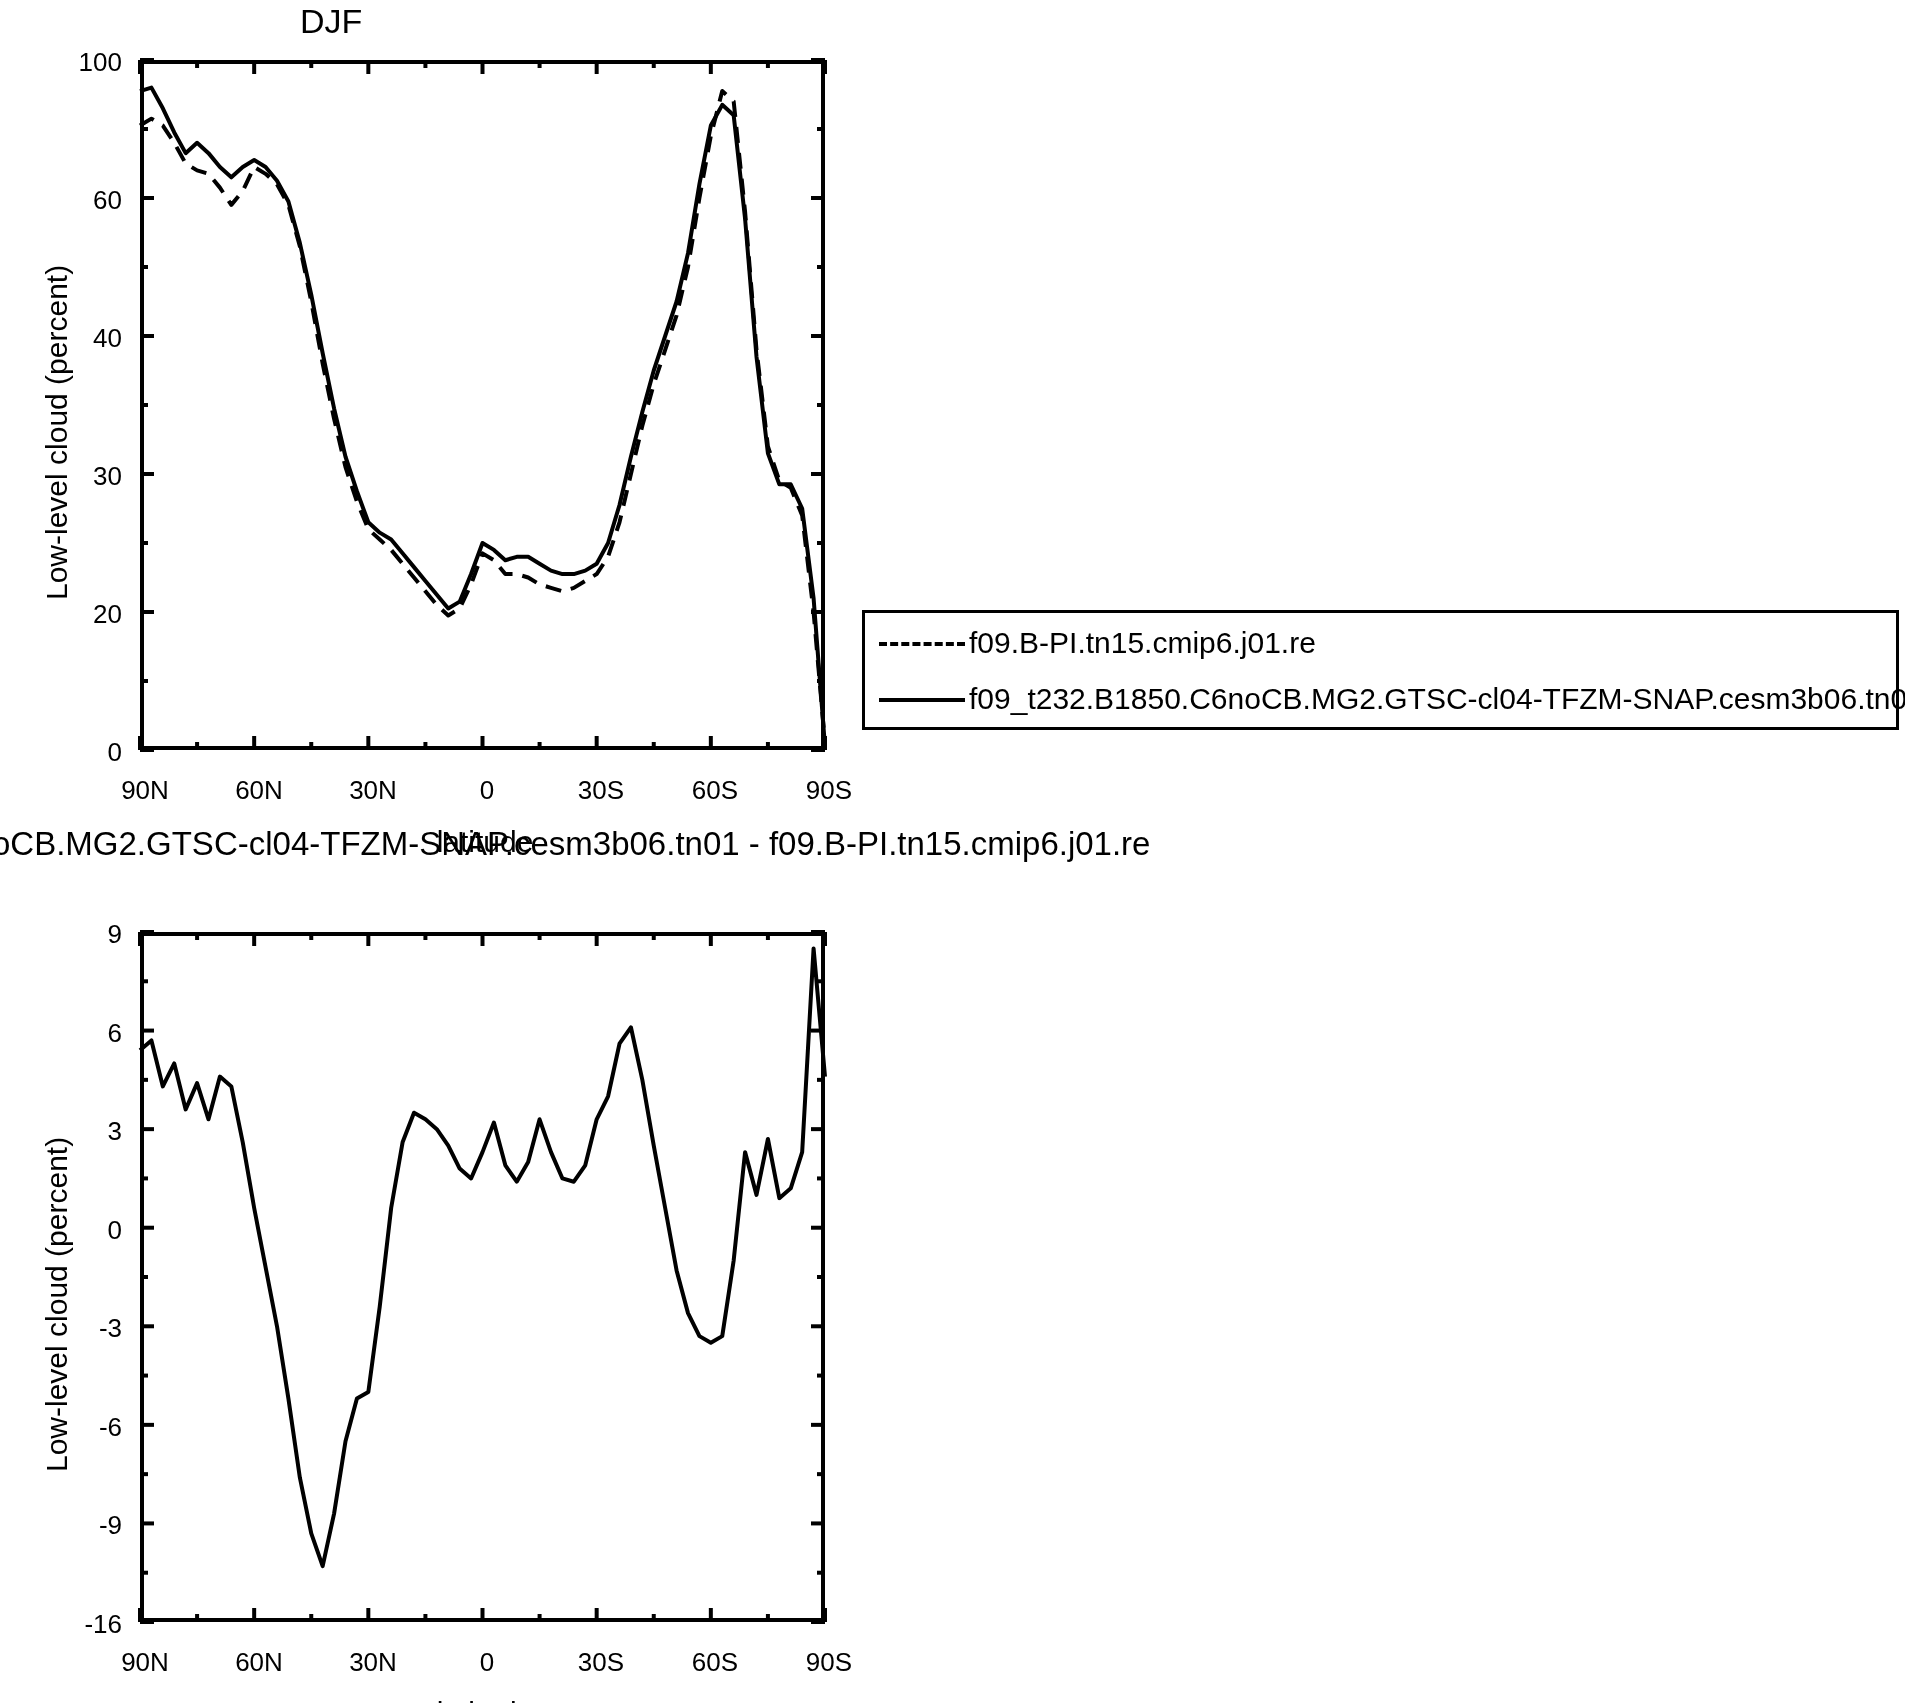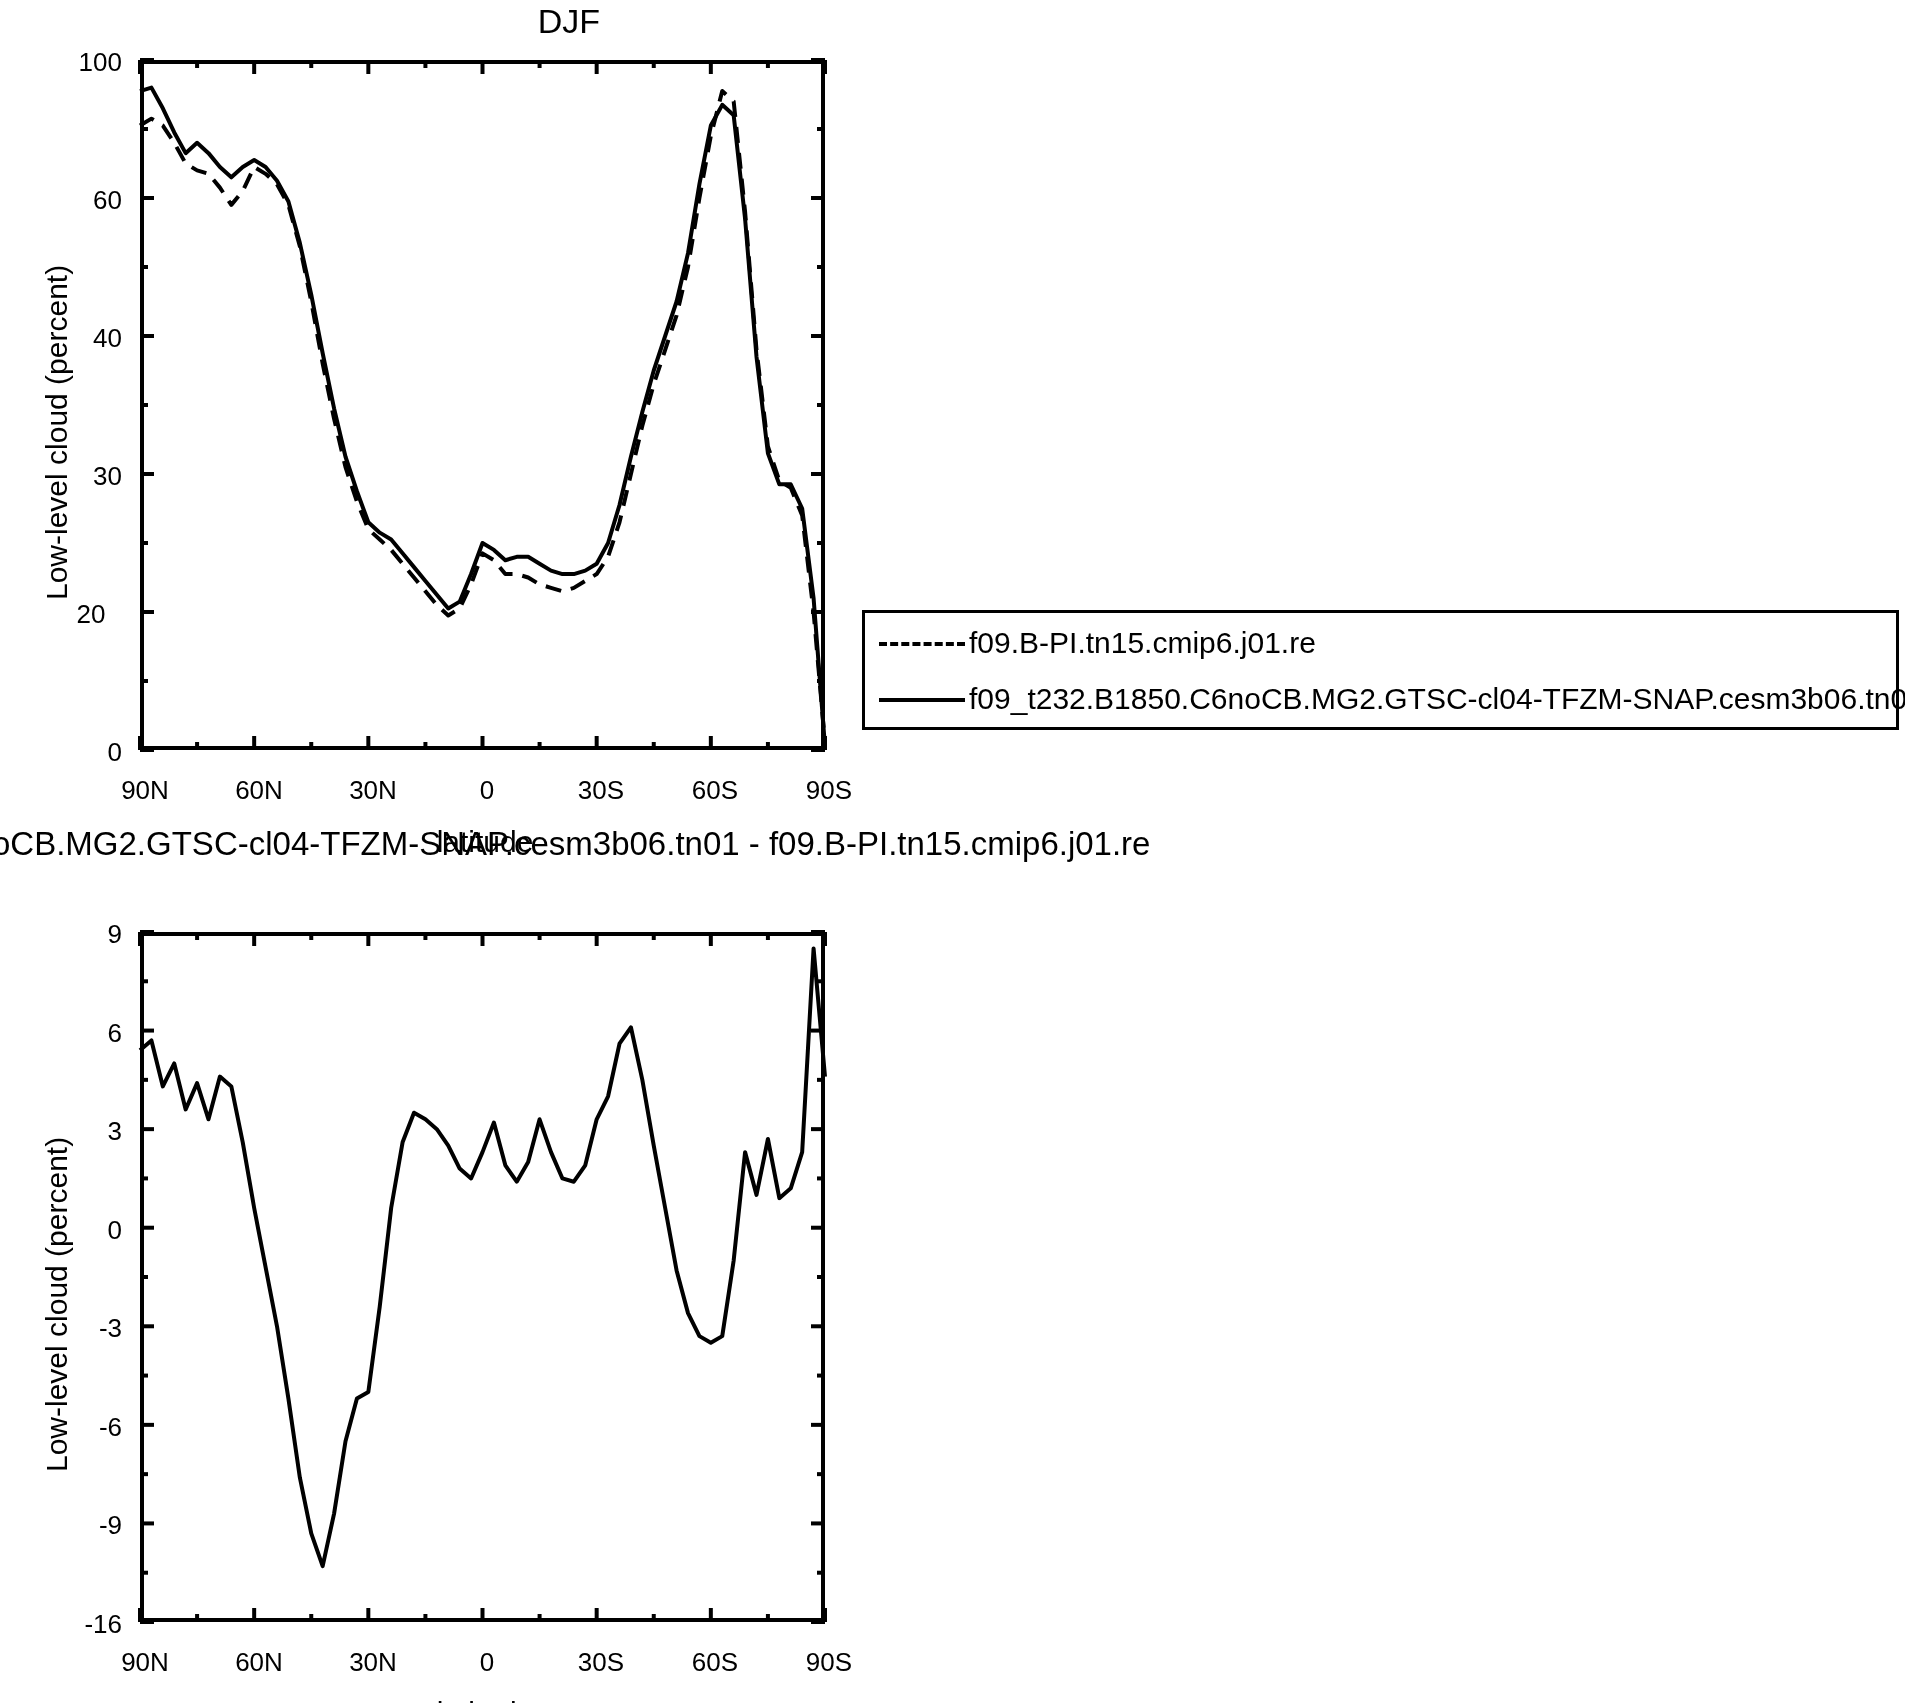--- a/index.html
+++ b/index.html
@@ -29,21 +29,21 @@
   #panel-bottom {
     left: 0;
     top: 860px;
     width: 1905px;
     height: 843px;
   }
 
   .plot-title {
     position: absolute;
     font-size: 34px;
-    text-align: right;
+    text-align: left;
     white-space: nowrap;
   }
 
   .axis-label-x {
     position: absolute;
     font-size: 30px;
     text-align: center;
     white-space: nowrap;
   }
 
@@ -132,21 +132,21 @@
   <div class="plot-title" style="left:300px; top:2px; width:300px;">DJF</div>
 
   <div class="frame" style="left:140px; top:60px; width:685px; height:690px;"></div>
 
   <div class="axis-label-y" style="left:40px; top:600px;">Low-level cloud (percent)</div>
 
   <div class="tick-label y" style="left:60px; top:62px; width:62px;">100</div>
   <div class="tick-label y" style="left:60px; top:200px; width:62px;">60</div>
   <div class="tick-label y" style="left:60px; top:338px; width:62px;">40</div>
   <div class="tick-label y" style="left:60px; top:476px; width:62px;">30</div>
-  <div class="tick-label y" style="left:60px; top:614px; width:62px;text-align:center;">20</div>
+  <div class="tick-label y" style="left:60px; top:614px; width:62px;">20</div>
   <div class="tick-label y" style="left:60px; top:752px; width:62px;">0</div>
 
   <div class="tick-label x" style="left:145px; top:775px;">90N</div>
   <div class="tick-label x" style="left:259px; top:775px;">60N</div>
   <div class="tick-label x" style="left:373px; top:775px;">30N</div>
   <div class="tick-label x" style="left:487px; top:775px;">0</div>
   <div class="tick-label x" style="left:601px; top:775px;">30S</div>
   <div class="tick-label x" style="left:715px; top:775px;">60S</div>
   <div class="tick-label x" style="left:829px; top:775px;">90S</div>
 

